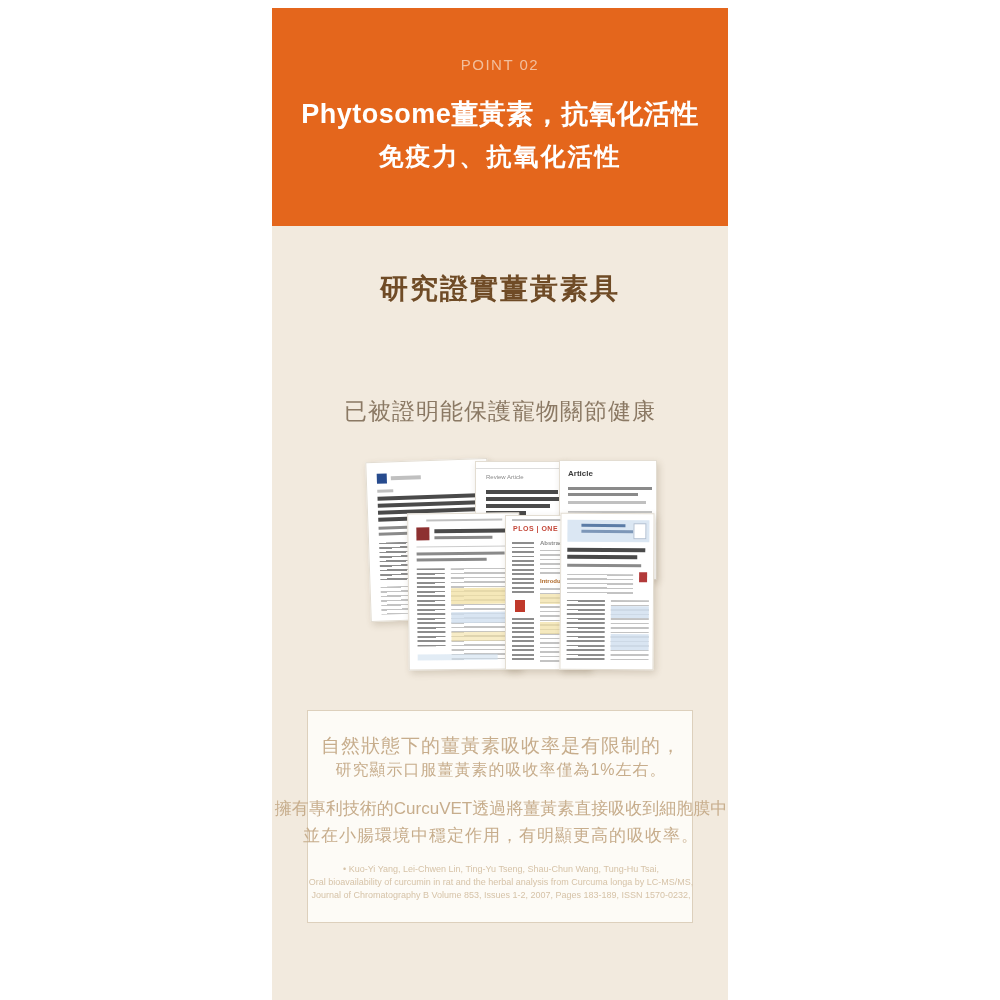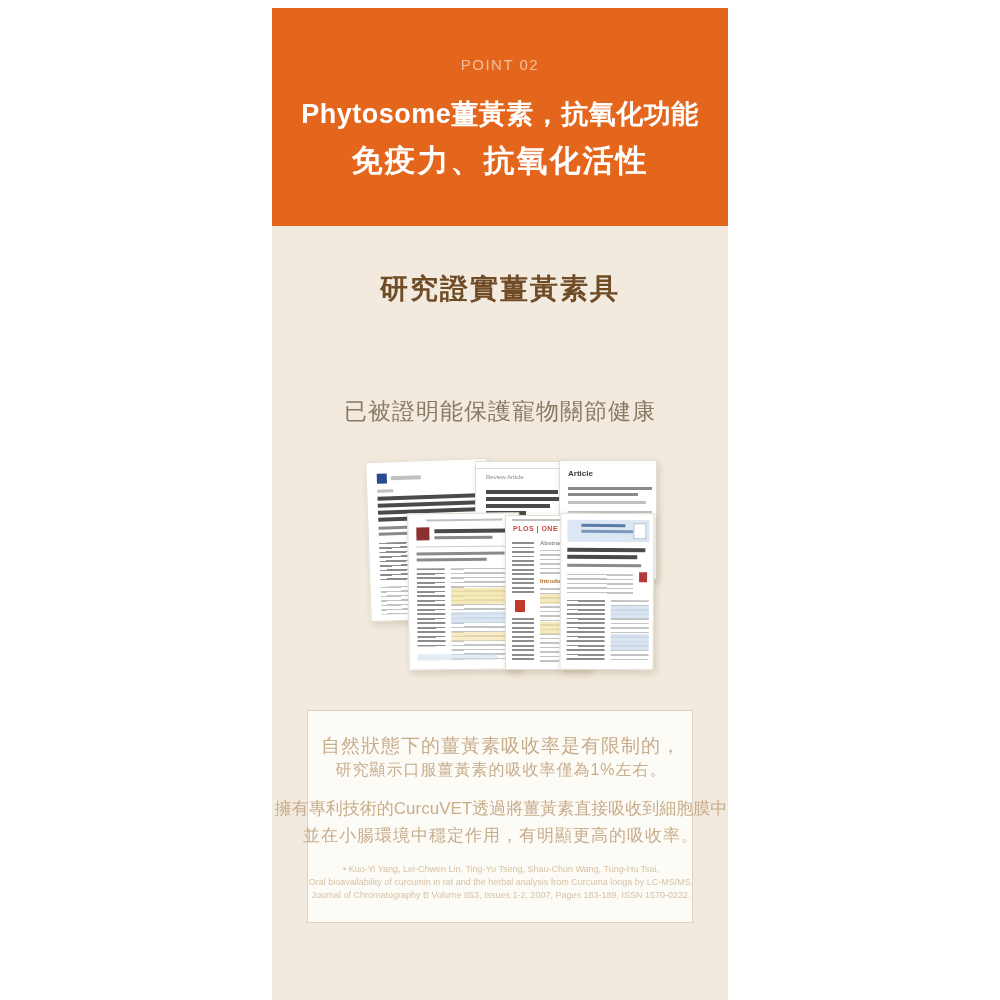--- a/index.html
+++ b/index.html
@@ -10,21 +10,21 @@
   *{margin:0;padding:0;box-sizing:border-box;}
   html,body{background:#ffffff;}
   body{font-family:"Liberation Sans","DejaVu Sans",sans-serif;}
   .page{position:relative;width:1000px;height:1000px;background:#ffffff;overflow:hidden;margin:0 auto;}
   .column{position:absolute;left:272px;top:8px;width:456px;height:1000px;}
 
   
   .hero{position:absolute;left:0;top:0;width:456px;height:218px;background:var(--orange);text-align:center;}
   .eyebrow{position:absolute;left:0;top:48px;width:100%;color:var(--eyebrow);font-size:15px;letter-spacing:1.5px;}
   .hero-t1{position:absolute;left:0;top:88px;width:100%;color:#ffffff;font-size:27px;font-weight:bold;letter-spacing:.5px;}
-  .hero-t2{position:absolute;left:0;top:132px;width:100%;color:#ffffff;font-size:31px;font-weight:bold;letter-spacing:2px;text-align:center;}
+  .hero-t2{position:absolute;left:0;top:132px;width:100%;color:#ffffff;font-size:25px;font-weight:bold;letter-spacing:2px;text-align:center;}
 
   
   .beige{position:absolute;left:0;top:218px;width:456px;height:782px;background:var(--beige);}
   .sec-h1{position:absolute;left:0;top:44px;width:100%;text-align:center;color:var(--heading-brown);font-size:28px;font-weight:bold;letter-spacing:2px;}
   .sec-h2{position:absolute;left:0;top:84px;width:100%;text-align:center;color:var(--heading-brown);font-size:28px;font-weight:bold;letter-spacing:2px;}
   .sec-b1{position:absolute;left:0;top:128px;width:100%;text-align:center;color:var(--body-brown);font-size:23px;letter-spacing:1px;}
   .sec-b2{position:absolute;left:0;top:170px;width:100%;text-align:center;color:var(--body-brown);font-size:23px;letter-spacing:1px;}
 
   
   .collage{position:absolute;left:93px;top:232px;width:290px;height:215px;}
@@ -53,21 +53,21 @@
   .cit1{top:152px;} .cit2{top:165px;} .cit3{top:178px;}
 </style>
 </head>
 <body>
 
 <div class="page">
   <div class="column">
 
     <div class="hero">
       <div class="eyebrow">POINT 02</div>
-      <div class="hero-t1">Phytosome薑黃素，抗氧化功能</div>
+      <div class="hero-t1">Phytosome薑黃素，抗氧化活性</div>
       <div class="hero-t2">免疫力、抗氧化活性</div>
     </div>
 
     <div class="beige">
       <div class="sec-h1">研究證實薑黃素具</div>
       <div class="sec-b2">已被證明能保護寵物關節健康</div>
 
       <div class="collage">
 
         <div class="paper" style="left:3px;top:2px;width:122px;height:160px;transform:rotate(-2deg);">

